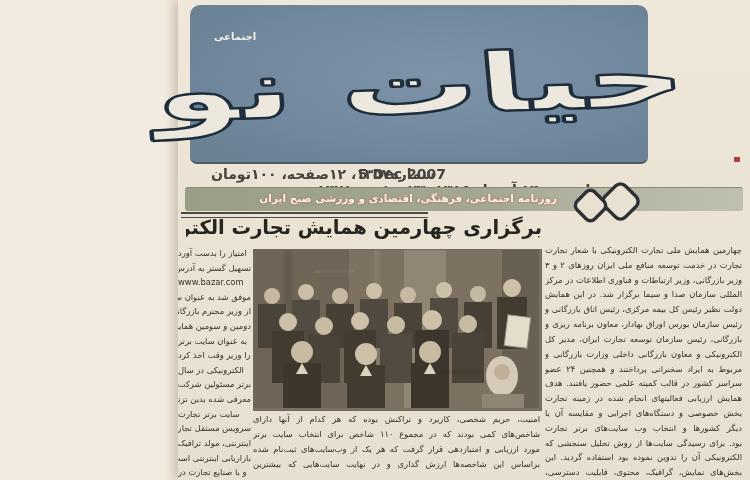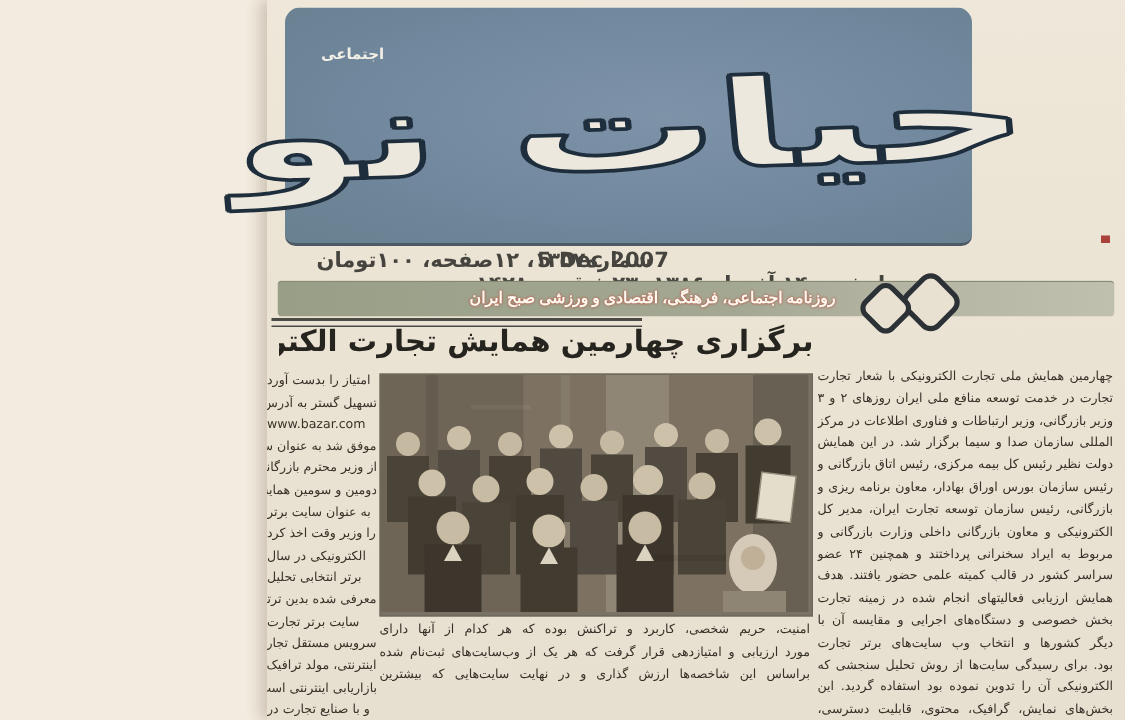--- a/index.html
+++ b/index.html
@@ -44,21 +44,20 @@
   
   .banner{
     position:absolute;left:7px;top:187px;width:558px;height:23px;
     background:linear-gradient(90deg,#999f87 0%,#a4a893 55%,#b2b3a1 72%,#c0c0af 100%);
     border-radius:3px;border-top:1px solid #858a74;
   }
   .banner-text{
     position:absolute;right:186px;top:4px;direction:rtl;white-space:nowrap;
     font-size:10.5px;font-weight:bold;color:#fcfaf0;
     text-shadow:0 0 2px rgba(190,85,70,.95),0 0 1px rgba(190,85,70,.9);
-    font-family:Liberation Serif, serif;
   }
   .logo{position:absolute;left:383px;top:-7px;width:82px;height:46px;}
   
   .rule2{
     position:absolute;left:3px;top:212px;width:247px;height:3px;
     border-top:2px solid #4b4a44;border-bottom:1px solid #4b4a44;
   }
   .headline{
     position:absolute;left:8px;top:216px;width:356px;height:27px;
     direction:rtl;text-align:center;white-space:nowrap;overflow:hidden;
@@ -199,35 +198,36 @@
       </g>
 
       <rect x="0" y="0" width="285" height="158" fill="#c2a77f" opacity="0.10"></rect>
       <rect x="60" y="20" width="40" height="3" fill="#fff" opacity="0.05"></rect>
       <rect x="180" y="120" width="50" height="4" fill="#000" opacity="0.07"></rect>
     </svg>
   </div>
 
   <div class="caption">
       <div class="jline">امنیت، حریم شخصی، کاربرد و تراکنش بوده که هر کدام از آنها دارای</div>
+      <div class="jline">شاخص‌های کمی بودند که در مجموع ۱۱۰ شاخص برای انتخاب سایت برتر</div>
       <div class="jline">مورد ارزیابی و امتیازدهی قرار گرفت که هر یک از وب‌سایت‌های ثبت‌نام شده</div>
       <div class="jline">براساس این شاخصه‌ها ارزش گذاری و در نهایت سایت‌هایی که بیشترین</div>
     </div>
 
   <div class="col-left">
       <div class="lline">امتیاز را بدست آورد</div>
       <div class="lline">تسهیل گستر به آدرس</div>
       <div class="lline">www.bazar.com</div>
       <div class="lline">موفق شد به عنوان سایت</div>
       <div class="lline">از وزیر محترم بازرگانی</div>
       <div class="lline">دومین و سومین همایش</div>
       <div class="lline">به عنوان سایت برتر</div>
       <div class="lline">را وزیر وقت اخذ کرد</div>
       <div class="lline">الکترونیکی در سال</div>
-      <div class="lline">برتر انتخابی تحلیل</div>
+      <div class="lline">برتر مسئولین شرکت</div>
       <div class="lline">معرفی شده بدین ترتیب</div>
       <div class="lline">سایت برتر تجارت</div>
       <div class="lline">سرویس مستقل تجاری</div>
       <div class="lline">اینترنتی، مولد ترافیک</div>
       <div class="lline">بازاریابی اینترنتی است</div>
       <div class="lline">و با صنایع تجارت در</div>
     </div>
 
 </div>
 

